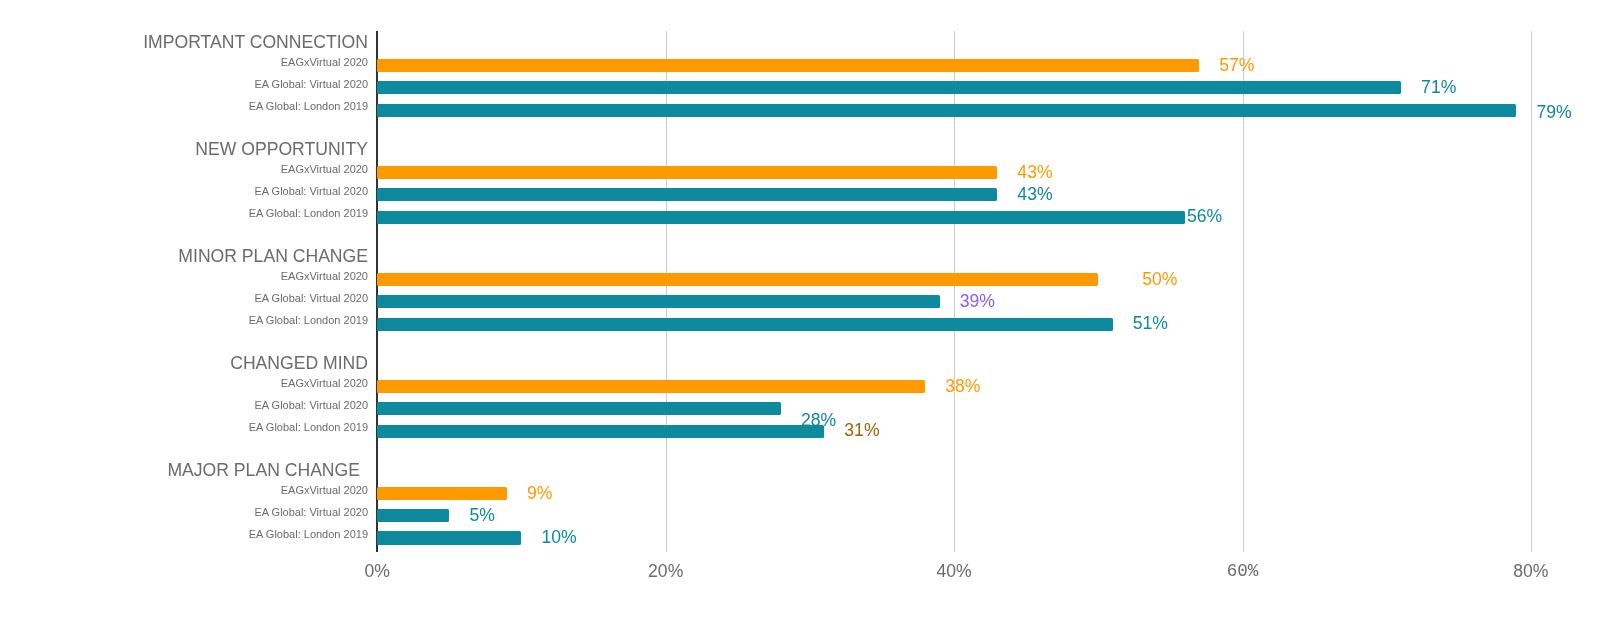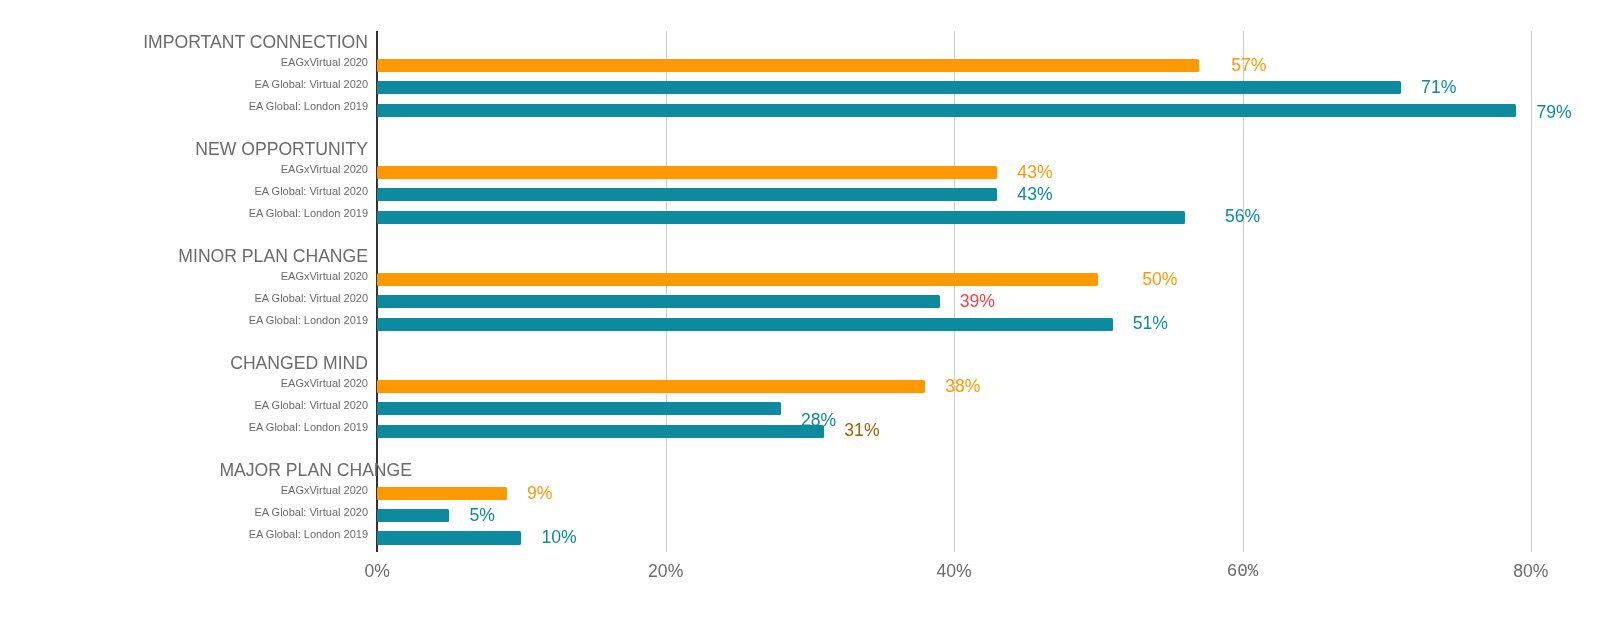--- a/index.html
+++ b/index.html
@@ -24,58 +24,58 @@
     <div class="gridline" style="left: 1242.5px; top: 31.2px; height: 520.5px;"></div>
     <div class="gridline" style="left: 1530.9px; top: 31.2px; height: 520.5px;"></div>
     <div class="xtick" style="left: 277.3px; width: 200px; top: 563.2px;">0%</div>
     <div class="xtick" style="left: 565.7px; width: 200px; top: 563.2px;">20%</div>
     <div class="xtick" style="left: 854.1px; width: 200px; top: 563.2px;">40%</div>
     <div class="xtick" style="left: 1142.5px; width: 200px; top: 563.2px; font-family: Liberation Mono, monospace;">60%</div>
     <div class="xtick" style="left: 1430.9px; width: 200px; top: 563.2px;">80%</div>
     <div class="grouplabel" style="right: 1232px; top: 34.44px;">IMPORTANT CONNECTION</div>
     <div class="catlabel" style="right: 1232px; top: 56.79px;">EAGxVirtual 2020</div>
     <div class="bar" style="left: 377.3px; top: 59.04px; width: 821.94px; height: 13.1px; background: rgb(255, 153, 0);"></div>
-    <div class="vallabel" style="left: 1219.24px; top: 56.79px; color: rgb(255, 153, 0); margin-left: 12px;">57%</div>
+    <div class="vallabel" style="left: 1219.24px; top: 56.79px; color: rgb(255, 153, 0);">57%</div>
     <div class="catlabel" style="right: 1232px; top: 79.14px;">EA Global: Virtual 2020</div>
     <div class="bar" style="left: 377.3px; top: 81.39px; width: 1023.82px; height: 13.1px; background: rgb(14, 138, 158);"></div>
     <div class="vallabel" style="left: 1421.12px; top: 79.14px; color: rgb(14, 138, 158);">71%</div>
     <div class="catlabel" style="right: 1232px; top: 101.49px;">EA Global: London 2019</div>
     <div class="bar" style="left: 377.3px; top: 103.74px; width: 1139.18px; height: 13.1px; background: rgb(14, 138, 158);"></div>
     <div class="vallabel" style="left: 1536.48px; top: 104px; color: rgb(14, 138, 158);">79%</div>
     <div class="grouplabel" style="right: 1232px; top: 141.37px;">NEW OPPORTUNITY</div>
     <div class="catlabel" style="right: 1232px; top: 163.72px;">EAGxVirtual 2020</div>
     <div class="bar" style="left: 377.3px; top: 165.97px; width: 620.06px; height: 13.1px; background: rgb(255, 153, 0);"></div>
     <div class="vallabel" style="left: 1017.36px; top: 163.72px; color: rgb(255, 153, 0);">43%</div>
     <div class="catlabel" style="right: 1232px; top: 186.07px;">EA Global: Virtual 2020</div>
     <div class="bar" style="left: 377.3px; top: 188.32px; width: 620.06px; height: 13.1px; background: rgb(14, 138, 158);"></div>
     <div class="vallabel" style="left: 1017.36px; top: 186.07px; color: rgb(14, 138, 158);">43%</div>
     <div class="catlabel" style="right: 1232px; top: 208.42px;">EA Global: London 2019</div>
     <div class="bar" style="left: 377.3px; top: 210.67px; width: 807.52px; height: 13.1px; background: rgb(14, 138, 158);"></div>
-    <div class="vallabel" style="left: 1225px; top: 208.42px; color: rgb(14, 138, 158);">56%</div>
+    <div class="vallabel" style="left: 1187px; top: 208.42px; color: rgb(14, 138, 158);">56%</div>
     <div class="grouplabel" style="right: 1232px; top: 248.3px;">MINOR PLAN CHANGE</div>
     <div class="catlabel" style="right: 1232px; top: 270.65px;">EAGxVirtual 2020</div>
     <div class="bar" style="left: 377.3px; top: 272.9px; width: 721px; height: 13.1px; background: rgb(255, 153, 0);"></div>
     <div class="vallabel" style="left: 1118.3px; top: 270.65px; color: rgb(255, 153, 0); margin-left: 24px;">50%</div>
     <div class="catlabel" style="right: 1232px; top: 293px;">EA Global: Virtual 2020</div>
     <div class="bar" style="left: 377.3px; top: 295.25px; width: 562.38px; height: 13.1px; background: rgb(14, 138, 158);"></div>
-    <div class="vallabel" style="left: 959.68px; top: 293px; color: #ef4444;">39%</div>
+    <div class="vallabel" style="left: 959.68px; top: 293px; color: #8b5cf6;">39%</div>
     <div class="catlabel" style="right: 1232px; top: 315.35px;">EA Global: London 2019</div>
     <div class="bar" style="left: 377.3px; top: 317.6px; width: 735.42px; height: 13.1px; background: rgb(14, 138, 158);"></div>
     <div class="vallabel" style="left: 1132.72px; top: 315.35px; color: rgb(14, 138, 158);">51%</div>
     <div class="grouplabel" style="right: 1232px; top: 355.23px;">CHANGED MIND</div>
     <div class="catlabel" style="right: 1232px; top: 377.58px;">EAGxVirtual 2020</div>
     <div class="bar" style="left: 377.3px; top: 379.83px; width: 547.96px; height: 13.1px; background: rgb(255, 153, 0);"></div>
     <div class="vallabel" style="left: 945.26px; top: 377.58px; color: rgb(255, 153, 0);">38%</div>
     <div class="catlabel" style="right: 1232px; top: 399.93px;">EA Global: Virtual 2020</div>
     <div class="bar" style="left: 377.3px; top: 402.18px; width: 403.76px; height: 13.1px; background: rgb(14, 138, 158);"></div>
     <div class="vallabel" style="left: 801.06px; top: 412px; color: rgb(14, 138, 158);">28%</div>
     <div class="catlabel" style="right: 1232px; top: 422.28px;">EA Global: London 2019</div>
     <div class="bar" style="left: 377.3px; top: 424.53px; width: 447.02px; height: 13.1px; background: rgb(14, 138, 158);"></div>
     <div class="vallabel" style="left: 844.32px; top: 422.28px; color: #a16207;">31%</div>
-    <div class="grouplabel" style="right: 1188px; top: 462.16px;">MAJOR PLAN CHANGE</div>
+    <div class="grouplabel" style="right: 1240px; top: 462.16px;">MAJOR PLAN CHANGE</div>
     <div class="catlabel" style="right: 1232px; top: 484.51px;">EAGxVirtual 2020</div>
     <div class="bar" style="left: 377.3px; top: 486.76px; width: 129.78px; height: 13.1px; background: rgb(255, 153, 0);"></div>
     <div class="vallabel" style="left: 527.08px; top: 484.51px; color: rgb(255, 153, 0);">9%</div>
     <div class="catlabel" style="right: 1232px; top: 506.86px;">EA Global: Virtual 2020</div>
     <div class="bar" style="left: 377.3px; top: 509.11px; width: 72.1px; height: 13.1px; background: rgb(14, 138, 158);"></div>
     <div class="vallabel" style="left: 469.4px; top: 506.86px; color: rgb(14, 138, 158);">5%</div>
     <div class="catlabel" style="right: 1232px; top: 529.21px;">EA Global: London 2019</div>
     <div class="bar" style="left: 377.3px; top: 531.46px; width: 144.2px; height: 13.1px; background: rgb(14, 138, 158);"></div>
     <div class="vallabel" style="left: 541.5px; top: 529.21px; color: rgb(14, 138, 158);">10%</div>
   </div>

